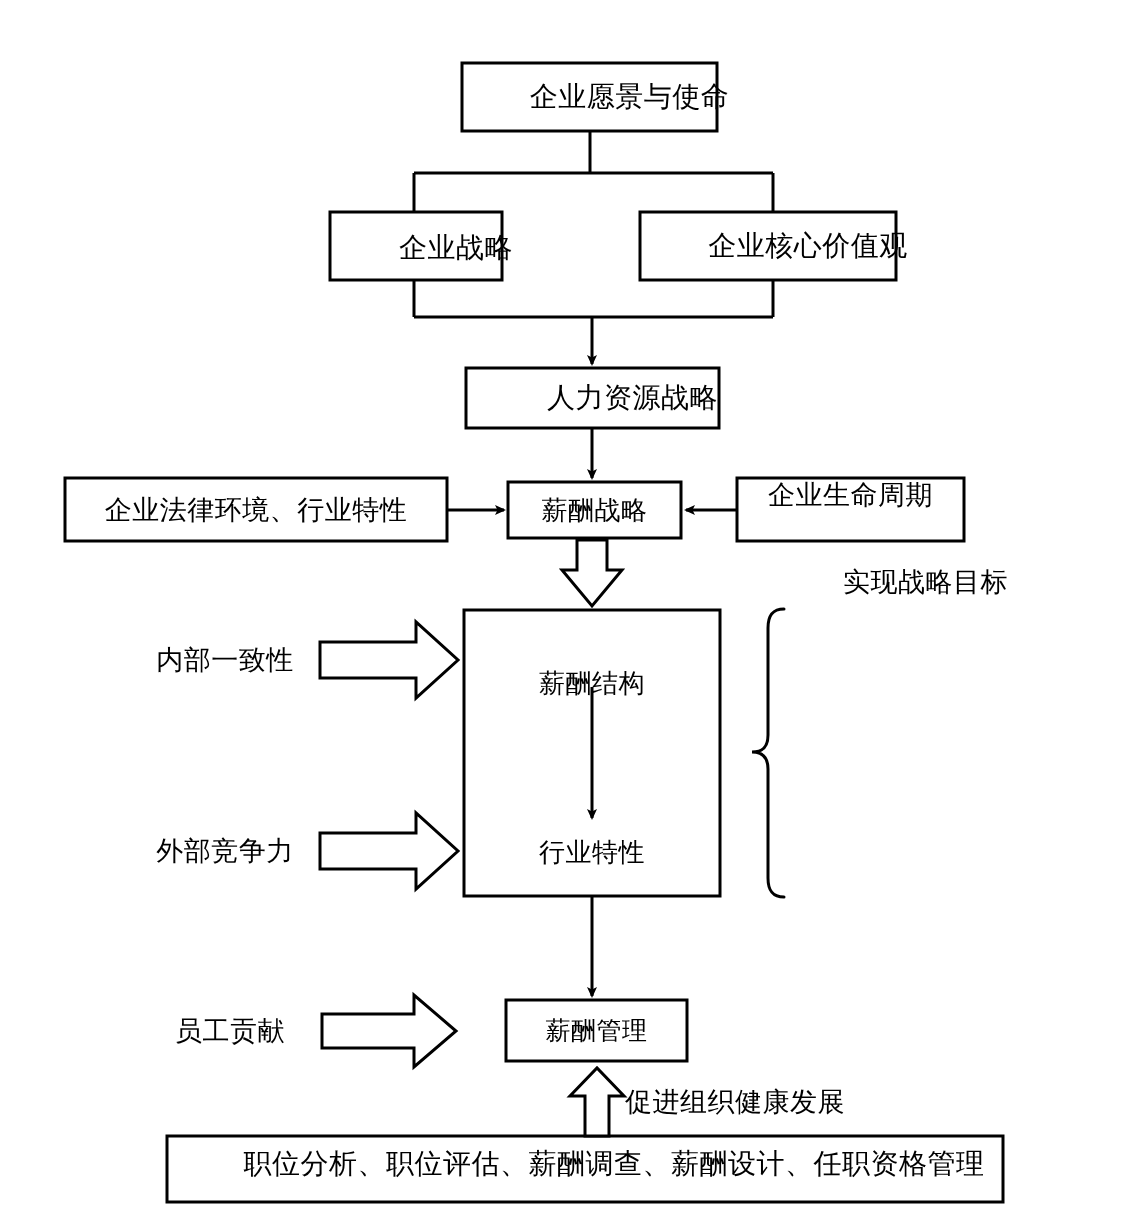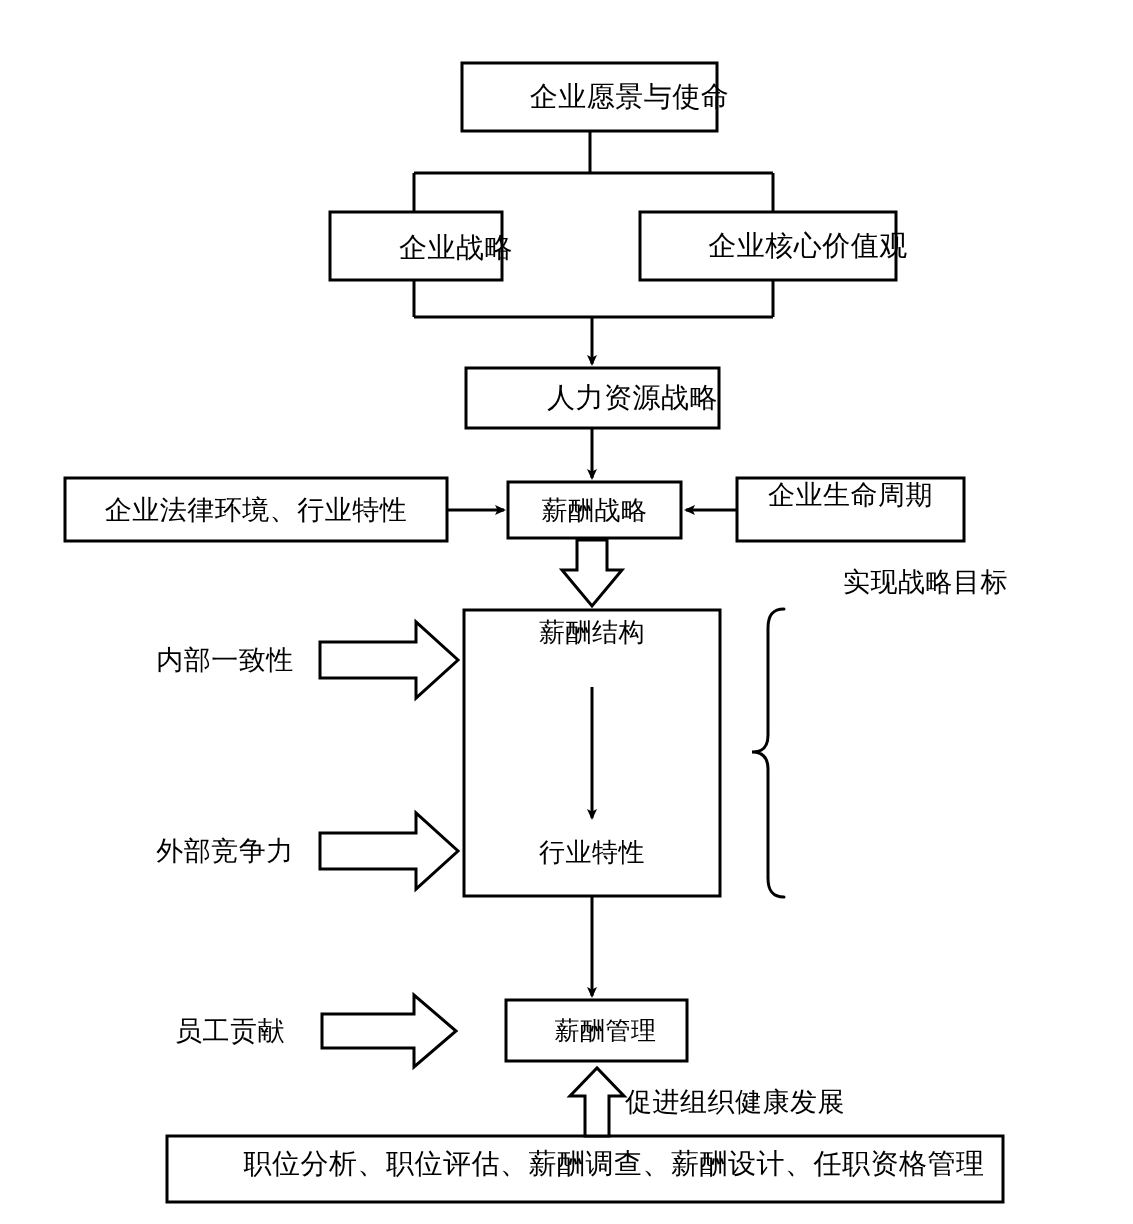--- a/index.html
+++ b/index.html
@@ -118,25 +118,25 @@
   <div class="box-label lbl-28" style="left:640px; top:212px; width:256px; height:68px;">企业核心价值观</div>
 
   <div class="box-label lbl-28" style="left:466px; top:368px; width:253px; height:60px;">人力资源战略</div>
 
   <div class="box-label lbl-27" style="left:65px; top:478px; width:382px; height:63px;">企业法律环境、行业特性</div>
 
   <div class="box-label lbl-26" style="left:508px; top:482px; width:173px; height:56px;">薪酬战略</div>
 
   <div class="box-label lbl-27" style="left:737px; top:463px; width:227px; height:63px;">企业生命周期</div>
 
-  <div class="box-label lbl-26" style="left:464px; top:612px; width:256px; height:40px;">薪酬结构</div>
+  <div class="box-label lbl-26" style="left:464px; top:663px; width:256px; height:40px;">薪酬结构</div>
 
   <div class="box-label lbl-26" style="left:464px; top:832px; width:256px; height:40px;">行业特性</div>
 
-  <div class="box-label lbl-25" style="left:506px; top:1000px; width:181px; height:61px;padding-left:9px;">薪酬管理</div>
+  <div class="box-label lbl-25" style="left:506px; top:1000px; width:181px; height:61px;">薪酬管理</div>
 
   <div class="box-label lbl-28" style="left:156px; top:1136px; width:836px; height:56px;text-align:center;">职位分析、职位评估、薪酬调查、薪酬设计、任职资格管理</div>
 
   <div class="free-label lbl-27" style="left:130px; top:640px; width:190px; height:40px;">内部一致性</div>
 
   <div class="free-label lbl-27" style="left:130px; top:831px; width:190px; height:40px;">外部竞争力</div>
 
   <div class="free-label lbl-27" style="left:140px; top:1011px; width:180px; height:40px;">员工贡献</div>
 
   <div class="free-label lbl-27" style="left:795px; top:563px; width:230px; height:38px; justify-content:flex-start;margin-left:48px;">实现战略目标</div>

